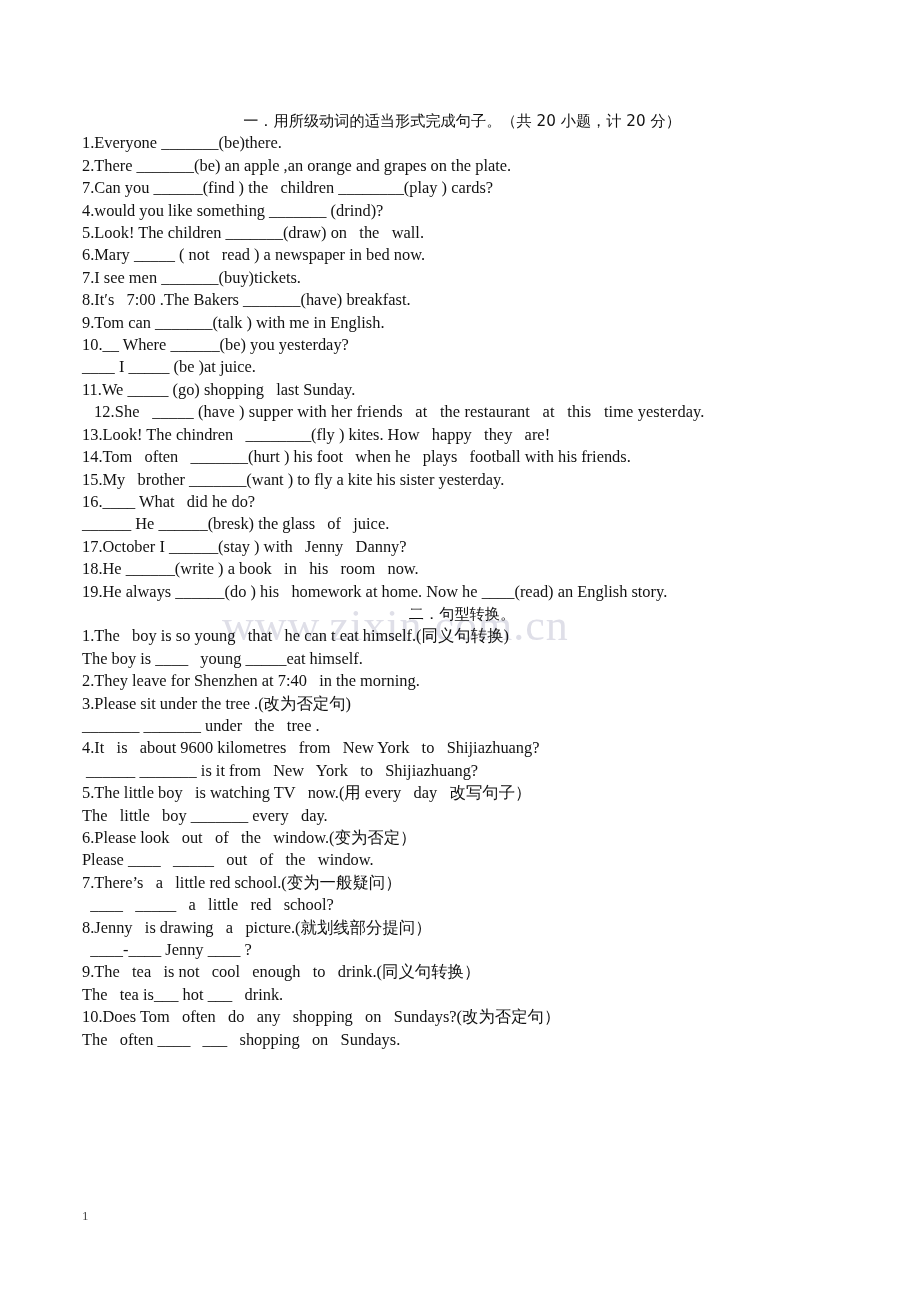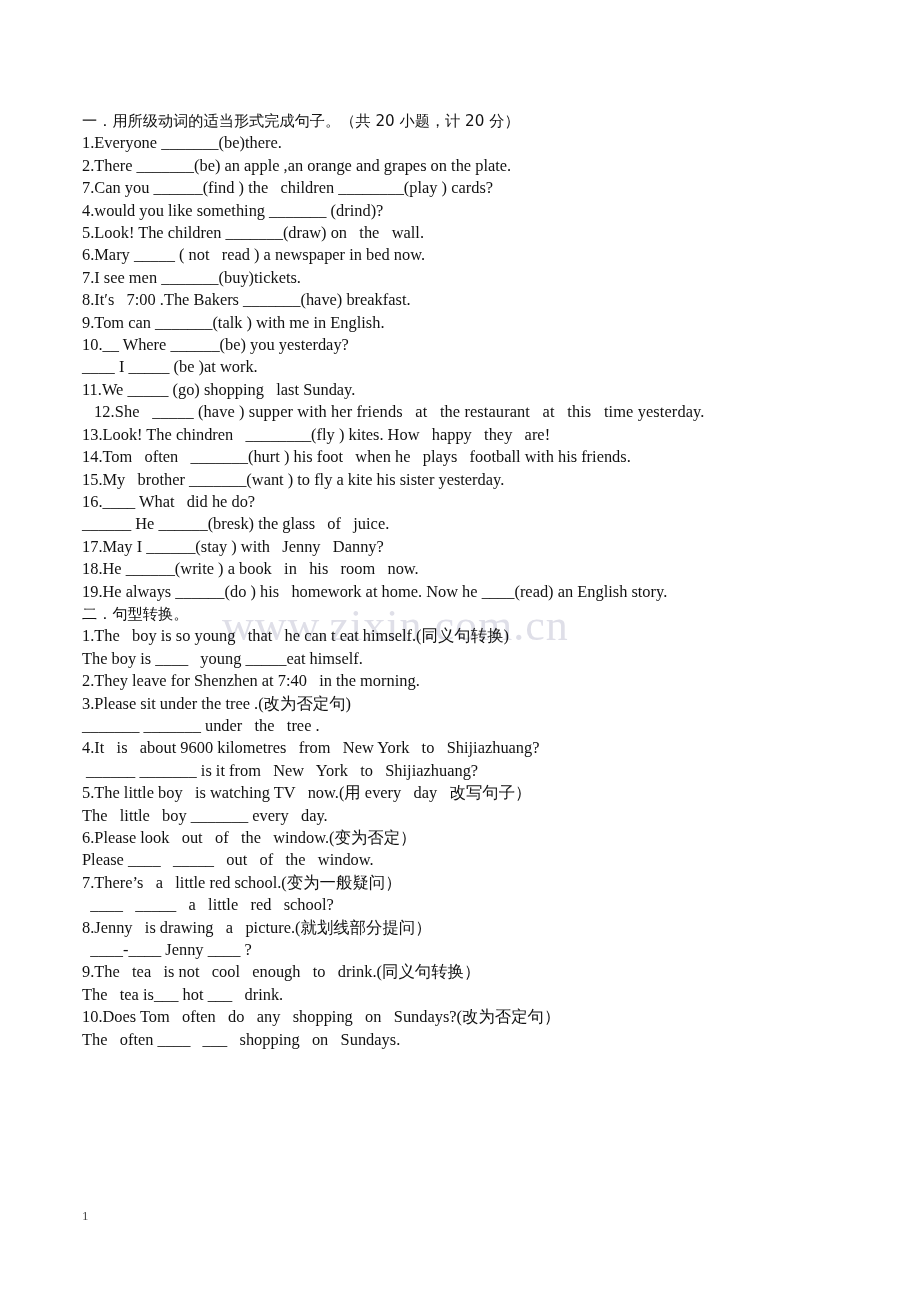--- a/index.html
+++ b/index.html
@@ -50,20 +50,21 @@
     padding: 0;
   }
   .line.title {
     font-family: "DejaVu Sans", "Liberation Sans", sans-serif;
     font-size: 15.2px;
     line-height: 22.4px;
   }
   .line.section {
     font-family: "DejaVu Sans", "Liberation Sans", sans-serif;
     font-size: 15.2px;
+    text-align: center;
   }
   .line.wide {
     letter-spacing: 0.1px;
     margin-left: 12px;
   }
   .footer-num {
     position: absolute;
     left: 82px;
     top: 1208px;
     font-family: "Liberation Serif", "DejaVu Serif", serif;
@@ -87,29 +88,29 @@
     <div class="line">1.Everyone _______(be)there.</div>
     <div class="line">2.There _______(be) an apple ,an orange and grapes on the plate.</div>
     <div class="line">7.Can you ______(find ) the   children ________(play ) cards?</div>
     <div class="line">4.would you like something _______ (drind)?</div>
     <div class="line">5.Look! The children _______(draw) on   the   wall.</div>
     <div class="line">6.Mary _____ ( not   read ) a newspaper in bed now.</div>
     <div class="line">7.I see men _______(buy)tickets.</div>
     <div class="line">8.It′s   7:00 .The Bakers _______(have) breakfast.</div>
     <div class="line">9.Tom can _______(talk ) with me in English.</div>
     <div class="line">10.__ Where ______(be) you yesterday?</div>
-    <div class="line">____ I _____ (be )at work.</div>
+    <div class="line">____ I _____ (be )at juice.</div>
     <div class="line">11.We _____ (go) shopping   last Sunday.</div>
     <div class="line wide">12.She   _____ (have ) supper with her friends   at   the restaurant   at   this   time yesterday.</div>
     <div class="line">13.Look! The chindren   ________(fly ) kites. How   happy   they   are!</div>
     <div class="line">14.Tom   often   _______(hurt ) his foot   when he   plays   football with his friends.</div>
     <div class="line">15.My   brother _______(want ) to fly a kite his sister yesterday.</div>
     <div class="line">16.____ What   did he do?</div>
     <div class="line">______ He ______(bresk) the glass   of   juice.</div>
-    <div class="line">17.May I ______(stay ) with   Jenny   Danny?</div>
+    <div class="line">17.October I ______(stay ) with   Jenny   Danny?</div>
     <div class="line">18.He ______(write ) a book   in   his   room   now.</div>
     <div class="line">19.He always ______(do ) his   homework at home. Now he ____(read) an English story.</div>
 
     <div class="line section">二．句型转换。</div>
 
     <div class="line">1.The   boy is so young   that   he can t eat himself.(同义句转换)</div>
     <div class="line">The boy is ____   young _____eat himself.</div>
     <div class="line">2.They leave for Shenzhen at 7:40   in the morning.</div>
     <div class="line">3.Please sit under the tree .(改为否定句)</div>
     <div class="line">_______ _______ under   the   tree .</div>

